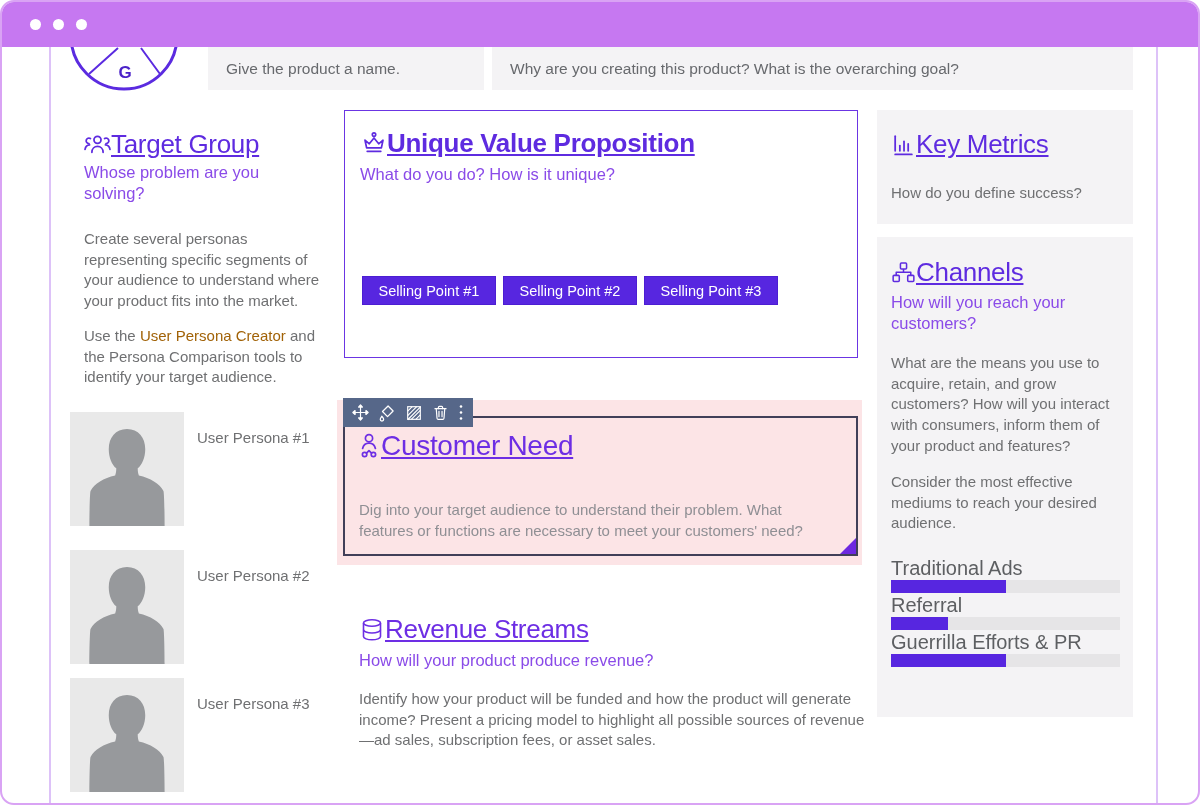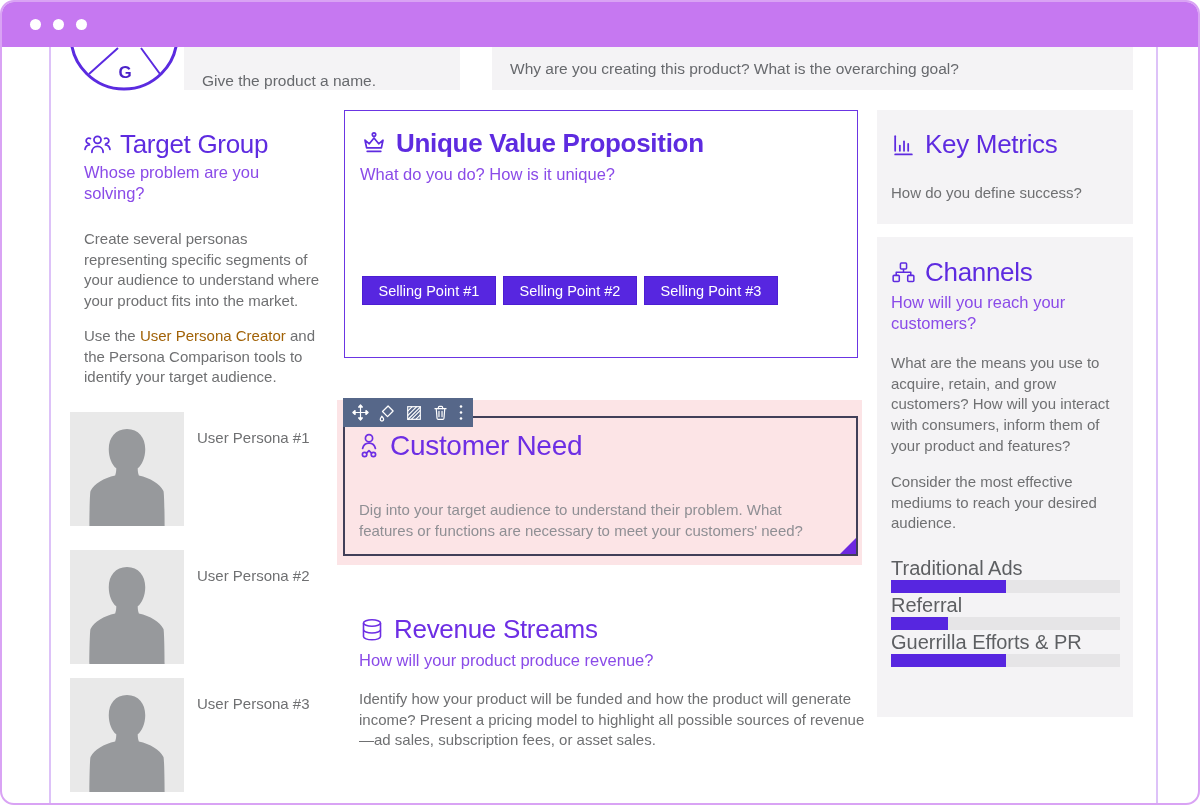--- a/index.html
+++ b/index.html
@@ -9,24 +9,24 @@
   
   .titlebar{position:absolute;left:0;top:0;right:0;height:45px;background:#c678f1;}
   .dots{position:absolute;left:28px;top:17px;display:flex;gap:12px;}
   .dot{width:11px;height:11px;border-radius:50%;background:#fff;}
   
   .canvas-frame{position:absolute;left:47px;top:45px;width:1105px;bottom:0;
                 border-left:2px solid #ddc2f8;border-right:2px solid #ddc2f8;}
   
   .gray-box{position:absolute;top:45px;height:43px;background:#f4f3f5;display:flex;align-items:center;
             padding-left:18px;box-sizing:border-box;color:#67696d;font-size:15.5px;}
-  .box-name{left:182px;width:276px;align-items:flex-end;}
+  .box-name{left:206px;width:276px;}
   .box-goal{left:490px;width:641px;}
   
-  .h1{color:#5e2be0;font-size:26px;letter-spacing:-0.3px;display:flex;align-items:center;gap:9px;white-space:nowrap;}
+  .h1{color:#5e2be0;font-size:26px;letter-spacing:-0.3px;display:flex;align-items:center;white-space:nowrap;text-decoration:underline;}
   .h1 svg{flex:0 0 auto;}
   .sub{color:#8a4be8;font-size:16.5px;line-height:1.3;}
   .bodytxt{color:#6f7072;font-size:15px;line-height:1.38;}
   .abs{position:absolute;}
   
   .tg-head{left:82px;top:127px;}
   .tg-sub{left:82px;top:160px;width:230px;}
   .tg-p1{left:82px;top:227px;width:248px;}
   .tg-p2{left:82px;top:324px;width:248px;}
   .link{color:#a16207;cursor:pointer;}

